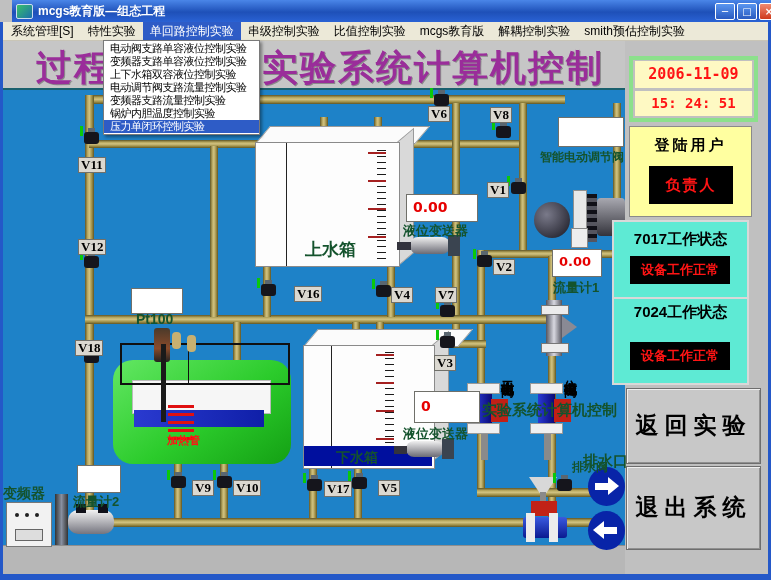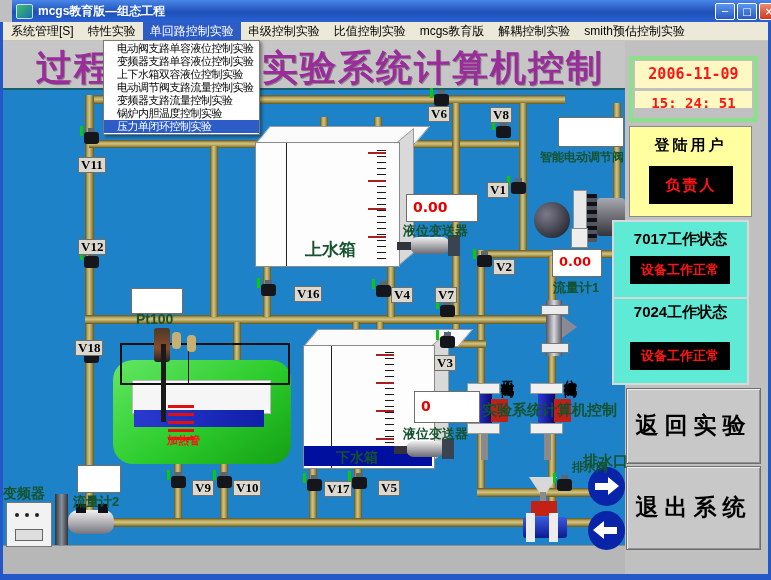--- a/index.html
+++ b/index.html
@@ -18,21 +18,21 @@
   .winbtn.close{background:linear-gradient(180deg,#ef8a70,#cf3a1c);margin-right:4px;}
   .winbtns{margin-left:auto;display:flex;}
   .menubar{position:absolute;left:0;top:22px;width:771px;height:18px;z-index:55;background:#ece9d8;
     border-bottom:1px solid #c9c5b6;display:flex;align-items:stretch;padding-left:4px;
     font:12px "Liberation Sans",sans-serif;color:#000;}
   .menuitem{padding:0 7px;line-height:18px;white-space:nowrap;}
   .menuitem.active{background:#2e5cc6;color:#fff;}
   
   .dropdown{position:absolute;left:103px;top:40px;width:155px;z-index:70;background:#fff;
     border:1px solid #7a7a7a;box-shadow:2px 2px 3px rgba(0,0,0,.4);padding:1px 0;}
-  .dditem{height:13px;display:flex;align-items:center;padding-left:13px;white-space:nowrap;
+  .dditem{height:13px;display:flex;align-items:center;padding-left:6px;white-space:nowrap;
     font:11px "Liberation Sans",sans-serif;letter-spacing:-.5px;color:#000;}
   .dditem.sel{background:#2e5cc6;color:#fff;}
   
   .banner{position:absolute;left:0;top:30px;width:625px;height:58px;background:#c6c6c6;
     border-bottom:2px solid #19606e;z-index:1;}
   .bannertxt{position:absolute;top:44px;color:#9a2d9a;z-index:5;
     font:bold 36px "DejaVu Serif",serif;letter-spacing:2px;text-shadow:1px 1px 0 #8a8a8a;}
   
   .canvas{position:absolute;left:0;top:88px;width:625px;height:487px;background:#1e82c8;z-index:0;}
   .floor{position:absolute;left:0;top:545px;width:625px;height:29px;background:#b7b7b7;
@@ -285,21 +285,21 @@
     <div class="dditem">变频器支路单容液位控制实验</div>
     <div class="dditem">上下水箱双容液位控制实验</div>
     <div class="dditem">电动调节阀支路流量控制实验</div>
     <div class="dditem">变频器支路流量控制实验</div>
     <div class="dditem">锅炉内胆温度控制实验</div>
     <div class="dditem sel">压力单闭环控制实验</div>
   </div>
 
   <div class="clockframe">
     <div class="lcd" style="left:2px;top:1px;width:117px;height:27px;line-height:27px;">2006-11-09</div>
-    <div class="lcd" style="left:2px;top:31px;width:117px;height:17px;line-height:25px;font-size:14px;">15: 24: 51</div>
+    <div class="lcd" style="left:2px;top:31px;width:117px;height:25px;line-height:25px;font-size:14px;">15: 24: 51</div>
   </div>
 
   <div class="loginbox">
     <div style="text-align:center;margin-top:9px;font:bold 15px 'Liberation Sans',sans-serif;letter-spacing:3px;">登陆用户</div>
     <div class="blackbox" style="left:19px;top:39px;width:84px;height:38px;line-height:38px;font-size:15px;letter-spacing:2px;">负责人</div>
   </div>
 
   <div class="statusbox" style="top:220px;height:77px;">
     <div style="text-align:center;margin-top:8px;font:bold 15px 'Liberation Sans',sans-serif;">7017工作状态</div>
     <div class="blackbox" style="left:16px;top:34px;width:100px;height:28px;line-height:28px;">设备工作正常</div>

